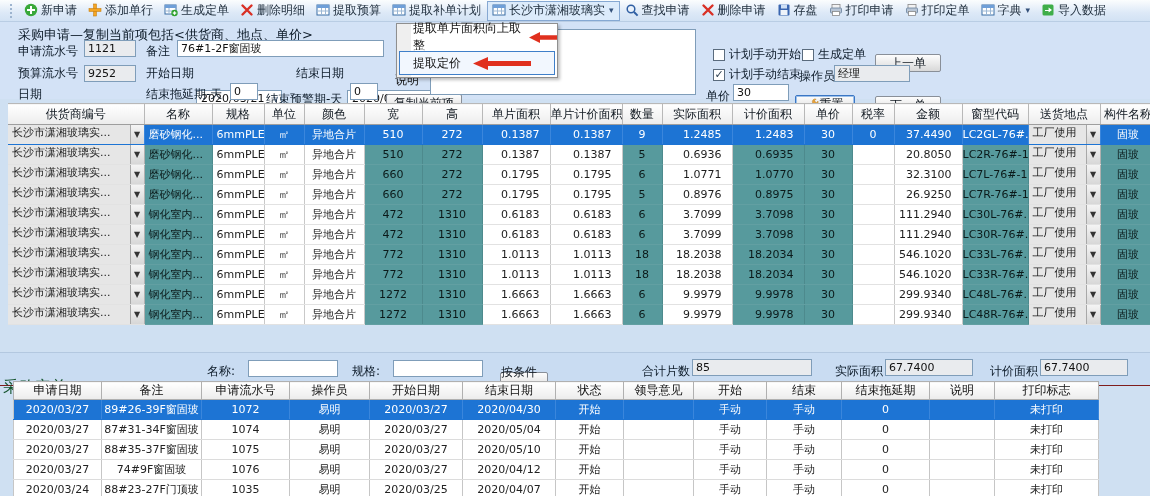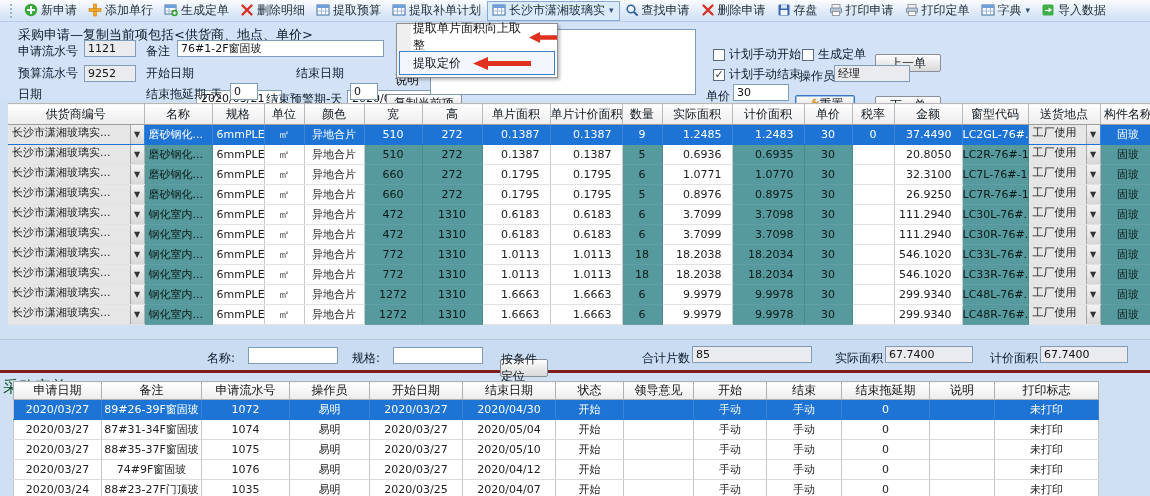--- a/index.html
+++ b/index.html
@@ -63,22 +63,22 @@
   .main-grid td.left { text-align:left; padding-left:4px; }
   .main-grid td.num { text-align:right; padding-right:10px; }
   .main-grid tr.sel td { background:#1d74d4; color:#fff; border-right:1px solid #3a86dc; border-bottom:1px solid #1d74d4; }
   .main-grid td.combo { padding:0; background:#e6e6e6 !important; border-right:1px solid #b0b0b0; color:#1c1c1c !important; }
   .combo-cell { display:flex; height:100%; }
   .combo-cell .txt { flex:1; text-align:left; padding-left:4px; overflow:hidden; white-space:nowrap; }
   .combo-cell .drop { width:14px; align-self:stretch; background:linear-gradient(#f4f4f4,#d7d7d7);
     border-left:1px solid #a8a8a8; display:flex; align-items:center; justify-content:center; font-size:8px; color:#333; }
 
   
-  .filter-bar { position:absolute; left:0; top:339px; width:1150px; height:34px; background:#c9dcf2;
-    border-top:1px solid #b3c8e0; border-bottom:3px solid #7f1d1d; }
+  .filter-bar { position:absolute; left:0; top:352px; width:1150px; height:34px; background:#c9dcf2;
+    border-top:1px solid #b3c8e0; border-bottom:1px solid #7f1d1d; }
 
   
   .orders-label { position:absolute; left:3px; top:377px; font-size:16px; color:#14532d; }
   .orders { position:absolute; left:13px; top:381px; }
   .orders table { width:1085px; background:#fff; }
   .orders th { height:18px; font-weight:normal; font-size:12px; background:linear-gradient(#ffffff,#ececec);
     border:1px solid #b0b0b0; border-left:none; overflow:hidden; white-space:nowrap; }
   .orders th:first-child { border-left:1px solid #b0b0b0; }
   .orders td { height:20px; font-size:11px; text-align:center; background:#fff; color:#222;
     border-right:1px solid #c6c6c6; border-bottom:1px solid #dcdcdc; overflow:hidden; white-space:nowrap; }

